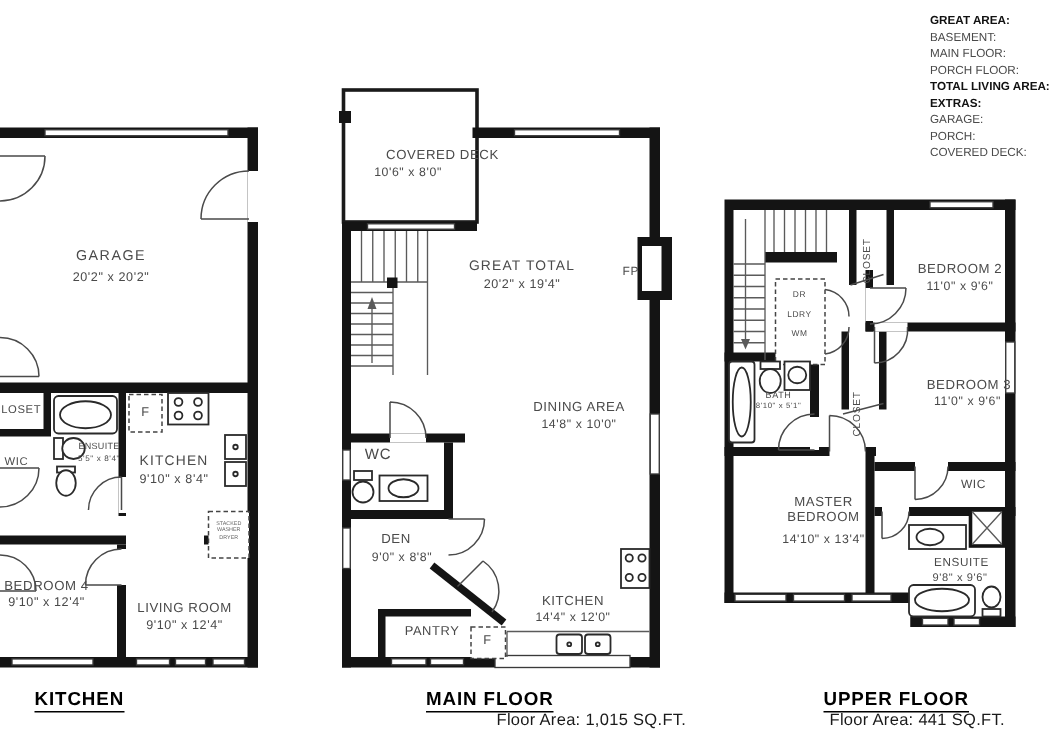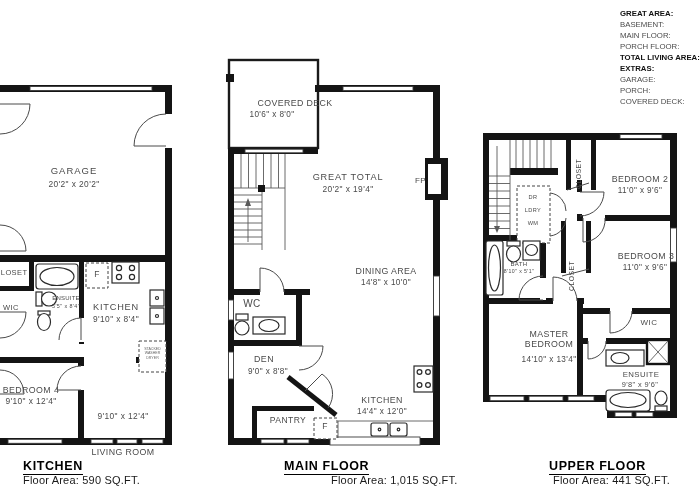--- a/index.html
+++ b/index.html
@@ -282,24 +282,23 @@
   <div class="lbl" style="left:-5px;top:269px;font-size:7.5px;">CLOSET</div>
   <div class="lbl ctr" style="left:66px;top:295px;font-size:6px;letter-spacing:0.2px;">ENSUITE</div>
   <div class="lbl ctr" style="left:66px;top:303px;font-size:5.4px;">5'5" x 8'4"</div>
   <div class="lbl" style="left:3px;top:304px;font-size:7.5px;">WIC</div>
   <div class="lbl ctr" style="left:97px;top:270px;font-size:8.5px;">F</div>
   <div class="lbl ctr" style="left:116px;top:302px;font-size:9.2px;letter-spacing:0.8px;">KITCHEN</div>
   <div class="lbl ctr" style="left:116px;top:315px;font-size:8.4px;">9'10" x 8'4"</div>
   <div class="lbl ctr wrap tiny" style="left:152.5px;top:347px;width:22px;">STACKED WASHER DRYER</div>
   <div class="lbl ctr" style="left:31px;top:385px;font-size:8.8px;">BEDROOM 4</div>
   <div class="lbl ctr" style="left:31px;top:397px;font-size:8.4px;">9'10" x 12'4"</div>
-  <div class="lbl ctr" style="left:123px;top:400px;font-size:8.8px;margin-top:47px;">LIVING ROOM</div>
+  <div class="lbl ctr" style="left:123px;top:400px;font-size:8.8px;">LIVING ROOM</div>
   <div class="lbl ctr" style="left:123px;top:412px;font-size:8.4px;">9'10" x 12'4"</div>
   <div class="title" style="left:23px;top:459px;">KITCHEN</div>
-  <div class="area" style="left:23px;top:474px;">Floor Area: 590 SQ.FT.</div>
 
   <div class="lbl ctr" style="left:272px;top:98px;font-size:8.8px;margin-left:23px;">COVERED DECK</div>
   <div class="lbl ctr" style="left:272px;top:110px;font-size:8.2px;">10'6" x 8'0"</div>
   <div class="lbl ctr" style="left:348px;top:172px;font-size:9.2px;letter-spacing:0.8px;">GREAT TOTAL</div>
   <div class="lbl ctr" style="left:348px;top:185px;font-size:8.4px;">20'2" x 19'4"</div>
   <div class="lbl" style="left:415px;top:176px;font-size:8px;">FP</div>
   <div class="lbl ctr" style="left:386px;top:266px;font-size:8.8px;">DINING AREA</div>
   <div class="lbl ctr" style="left:386px;top:278px;font-size:8.2px;">14'8" x 10'0"</div>
   <div class="lbl ctr" style="left:252px;top:298px;font-size:10px;letter-spacing:0.5px;">WC</div>
   <div class="lbl ctr" style="left:264px;top:354px;font-size:8.8px;">DEN</div>

